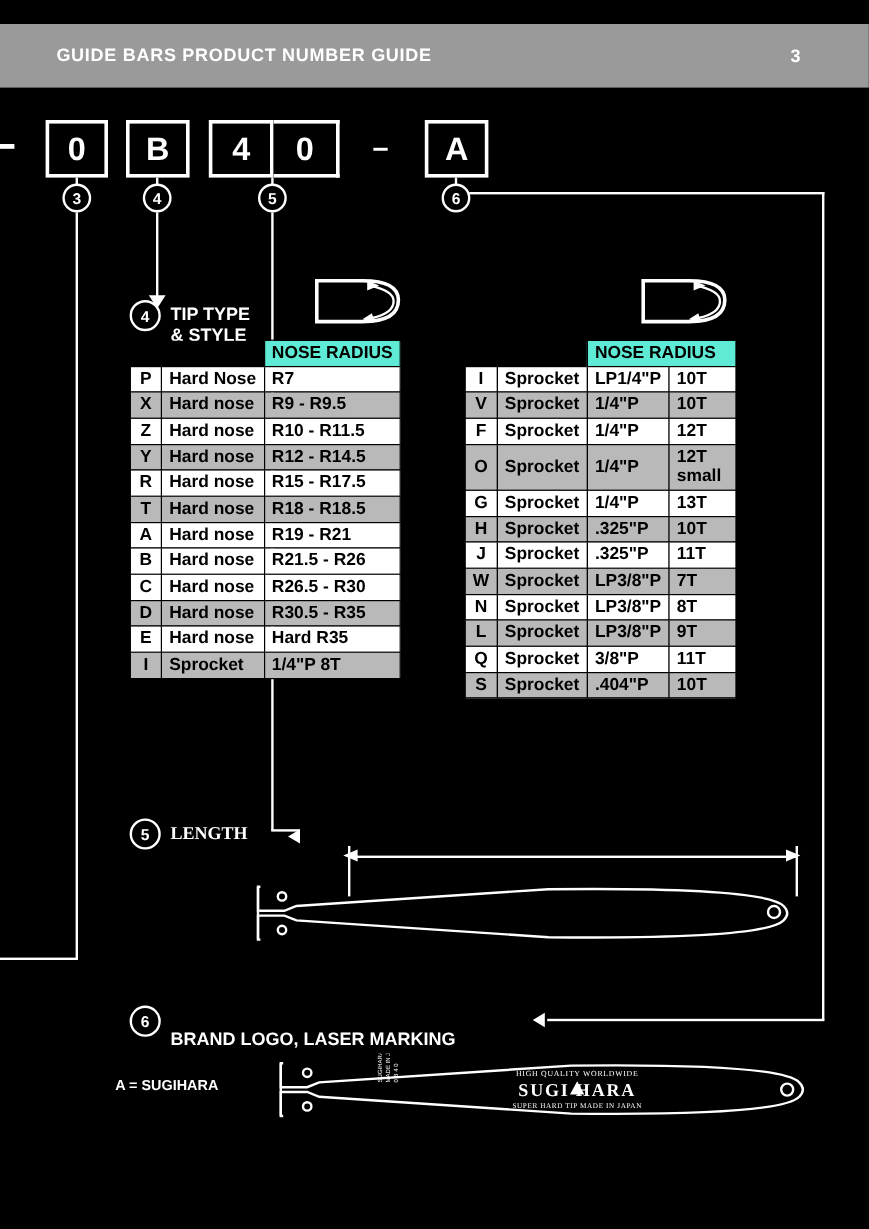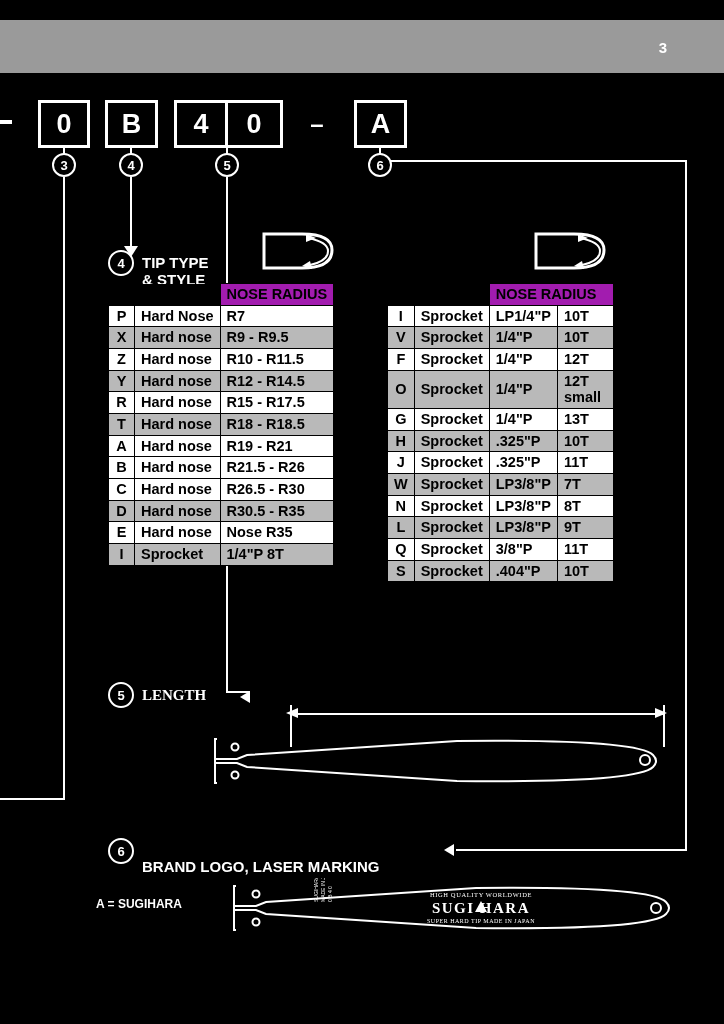--- a/index.html
+++ b/index.html
@@ -73,31 +73,32 @@
     padding:2px 6px;
     color:#000;
     background:#fff;
     white-space:nowrap;
     vertical-align:middle;
     line-height:1.15;
   }
   table.tt tr.alt td { background:#b9b9b9; }
   table.tt td.col-code { text-align:center; width:26px; }
   table.tt td.hdr {
-    background:#a21caf; text-align:left;
+    background:#5eead4; text-align:left;
   }
   table.tt td.blank { background:#000; border:none; }
   
   .small-label { position:absolute; font-size:12px; font-weight:bold; color:#fff; }
   svg { display:block; }
 </style>
 </head>
 <body>
 
 <div class="header">
+  <div class="header-title">GUIDE BARS PRODUCT NUMBER GUIDE</div>
   <div class="header-page">3</div>
 </div>
 
 <div class="codebar">
   <div class="cb-lead"></div>
   <div class="cbox" style="left:38px; width:52px;">0</div>
   <div class="cbox" style="left:105px; width:53px;">B</div>
   <div class="cbox" style="left:174px; width:54px;">4</div>
   <div class="cbox" style="left:228px; width:55px; border-left:none;">0</div>
   <div class="cb-dash" style="left:300px; width:34px;">–</div>
@@ -199,21 +200,21 @@
     <td>R26.5 - R30</td>
   </tr>
   <tr class="alt">
     <td class="col-code">D</td>
     <td>Hard nose</td>
     <td>R30.5 - R35</td>
   </tr>
   <tr>
     <td class="col-code">E</td>
     <td>Hard nose</td>
-    <td>Nose R35</td>
+    <td>Hard R35</td>
   </tr>
   <tr class="alt">
     <td class="col-code">I</td>
     <td>Sprocket</td>
     <td>1/4"P        8T</td>
   </tr>
 </tbody>
   </table>
 
 <table class="tt" style="left:387px; top:283px;">

